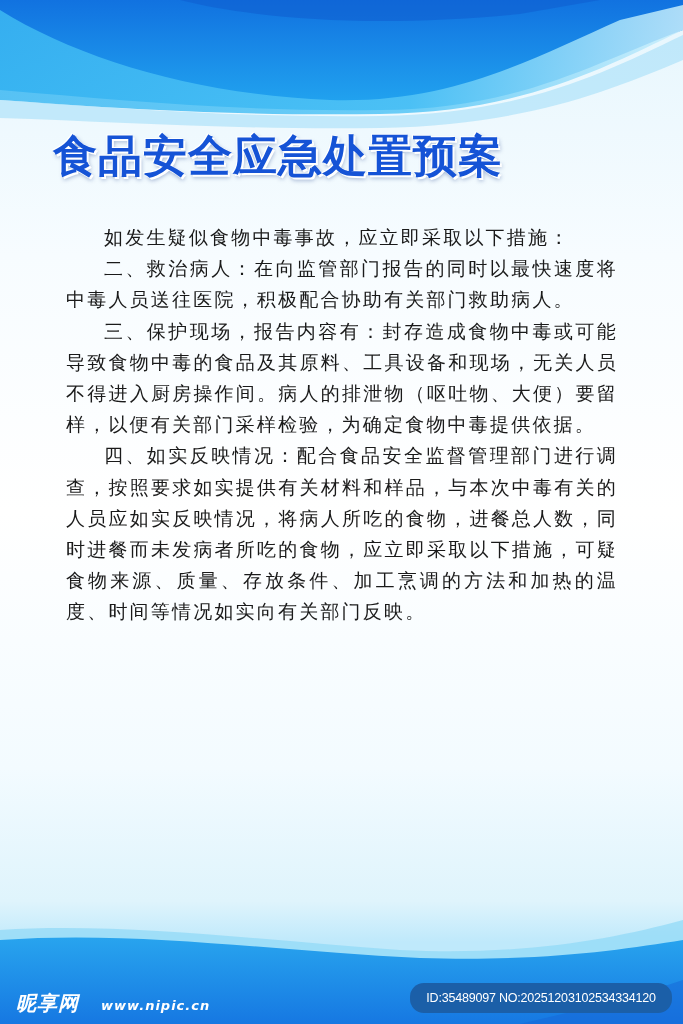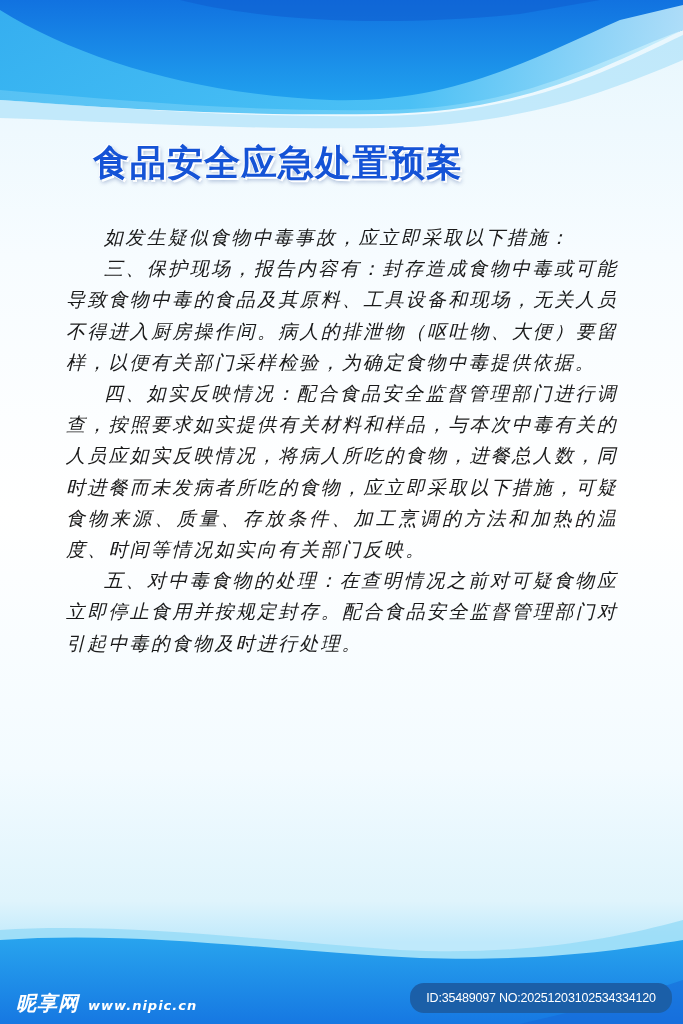--- a/index.html
+++ b/index.html
@@ -7,51 +7,51 @@
   body {
     position: relative;
     font-family: "DejaVu Sans", "Liberation Sans", sans-serif;
     background: linear-gradient(180deg, #e6f6fd 0%, #f7fcff 25%, #ffffff 50%, #f3fbff 75%, #dff4fc 88%, #bfe9fb 92%);
   }
   .bg-svg { position: absolute; left: 0; width: 683px; pointer-events: none; }
   .top-wave { top: 0; height: 140px; }
   .bottom-wave { top: 900px; height: 124px; }
   .title {
     position: absolute;
-    top: 132px; left: 0; width: 556px;
+    top: 126px; left: 0; width: 556px;
     text-align: center;
     font-family: "DejaVu Serif", "Liberation Serif", serif;
     font-weight: bold;
-    font-size: 36px;
+    font-size: 44px;
     letter-spacing: 1px;
     color: #1553d6;
     text-shadow: 2px 2px 0 #ffffff, -1px -1px 0 #ffffff, 2px 3px 4px rgba(0,40,120,0.35);
     line-height: 60px;
   }
   .content {
     position: absolute;
     top: 222px; left: 66px;
     width: 552px;
     font-size: 19px;
     line-height: 31.2px;
     color: #1a1a1a;
     letter-spacing: 2.2px;
     text-align: justify;
   }
-  .content p { text-indent: 2em; font-style: italic; }
+  .content p { text-indent: 2em; }
   .footer-logo {
     position: absolute;
     left: 16px; top: 990px;
     font-family: "DejaVu Sans", sans-serif;
     font-weight: bold;
     font-style: italic;
     color: #ffffff;
     font-size: 18px;
     letter-spacing: 1px;
-    display: flex; align-items: baseline; gap: 9px;
+    display: flex; align-items: baseline; gap: 22px;
   }
   .footer-logo .brand { font-size: 20px; }
   .footer-logo .url { font-size: 13px; }
   .footer-id {
     position: absolute;
     left: 410px; top: 983px;
     width: 262px; height: 30px;
     background: #1b5fa8;
     border-radius: 14px;
     color: #ffffff;
@@ -92,23 +92,23 @@
   </defs>
   <path d="M0,30 C120,22 260,40 400,50 C520,56 610,40 683,20 L683,124 L0,124 Z" fill="#8fd8f6" opacity="0.7"></path>
   <path d="M0,40 C140,30 280,52 420,58 C540,62 620,50 683,40 L683,124 L0,124 Z" fill="url(#bw1)"></path>
   <path d="M520,124 C580,110 640,95 683,80 L683,124 Z" fill="#1566d8" opacity="0.5"></path>
 </svg>
 
 <h1 class="title">食品安全应急处置预案</h1>
 
 <div class="content">
   <p>如发生疑似食物中毒事故，应立即采取以下措施：</p>
+  <p>二、救治病人：在向监管部门报告的同时以最快速度将中毒人员送往医院，积极配合协助有关部门救助病人。</p>
   <p>三、保护现场，报告内容有：封存造成食物中毒或可能导致食物中毒的食品及其原料、工具设备和现场，无关人员不得进入厨房操作间。病人的排泄物（呕吐物、大便）要留样，以便有关部门采样检验，为确定食物中毒提供依据。</p>
   <p>四、如实反映情况：配合食品安全监督管理部门进行调查，按照要求如实提供有关材料和样品，与本次中毒有关的人员应如实反映情况，将病人所吃的食物，进餐总人数，同时进餐而未发病者所吃的食物，应立即采取以下措施，可疑食物来源、质量、存放条件、加工烹调的方法和加热的温度、时间等情况如实向有关部门反映。</p>
-  <p>五、对中毒食物的处理：在查明情况之前对可疑食物应立即停止食用并按规定封存。配合食品安全监督管理部门对引起中毒的食物及时进行处理。</p>
 </div>
 
 <div class="footer-logo">
   <span class="brand">昵享网</span>
   <span class="url">www.nipic.cn</span>
 </div>
 
 <div class="footer-id">ID:35489097 NO:20251203102534334120</div>
 
 </body></html>

